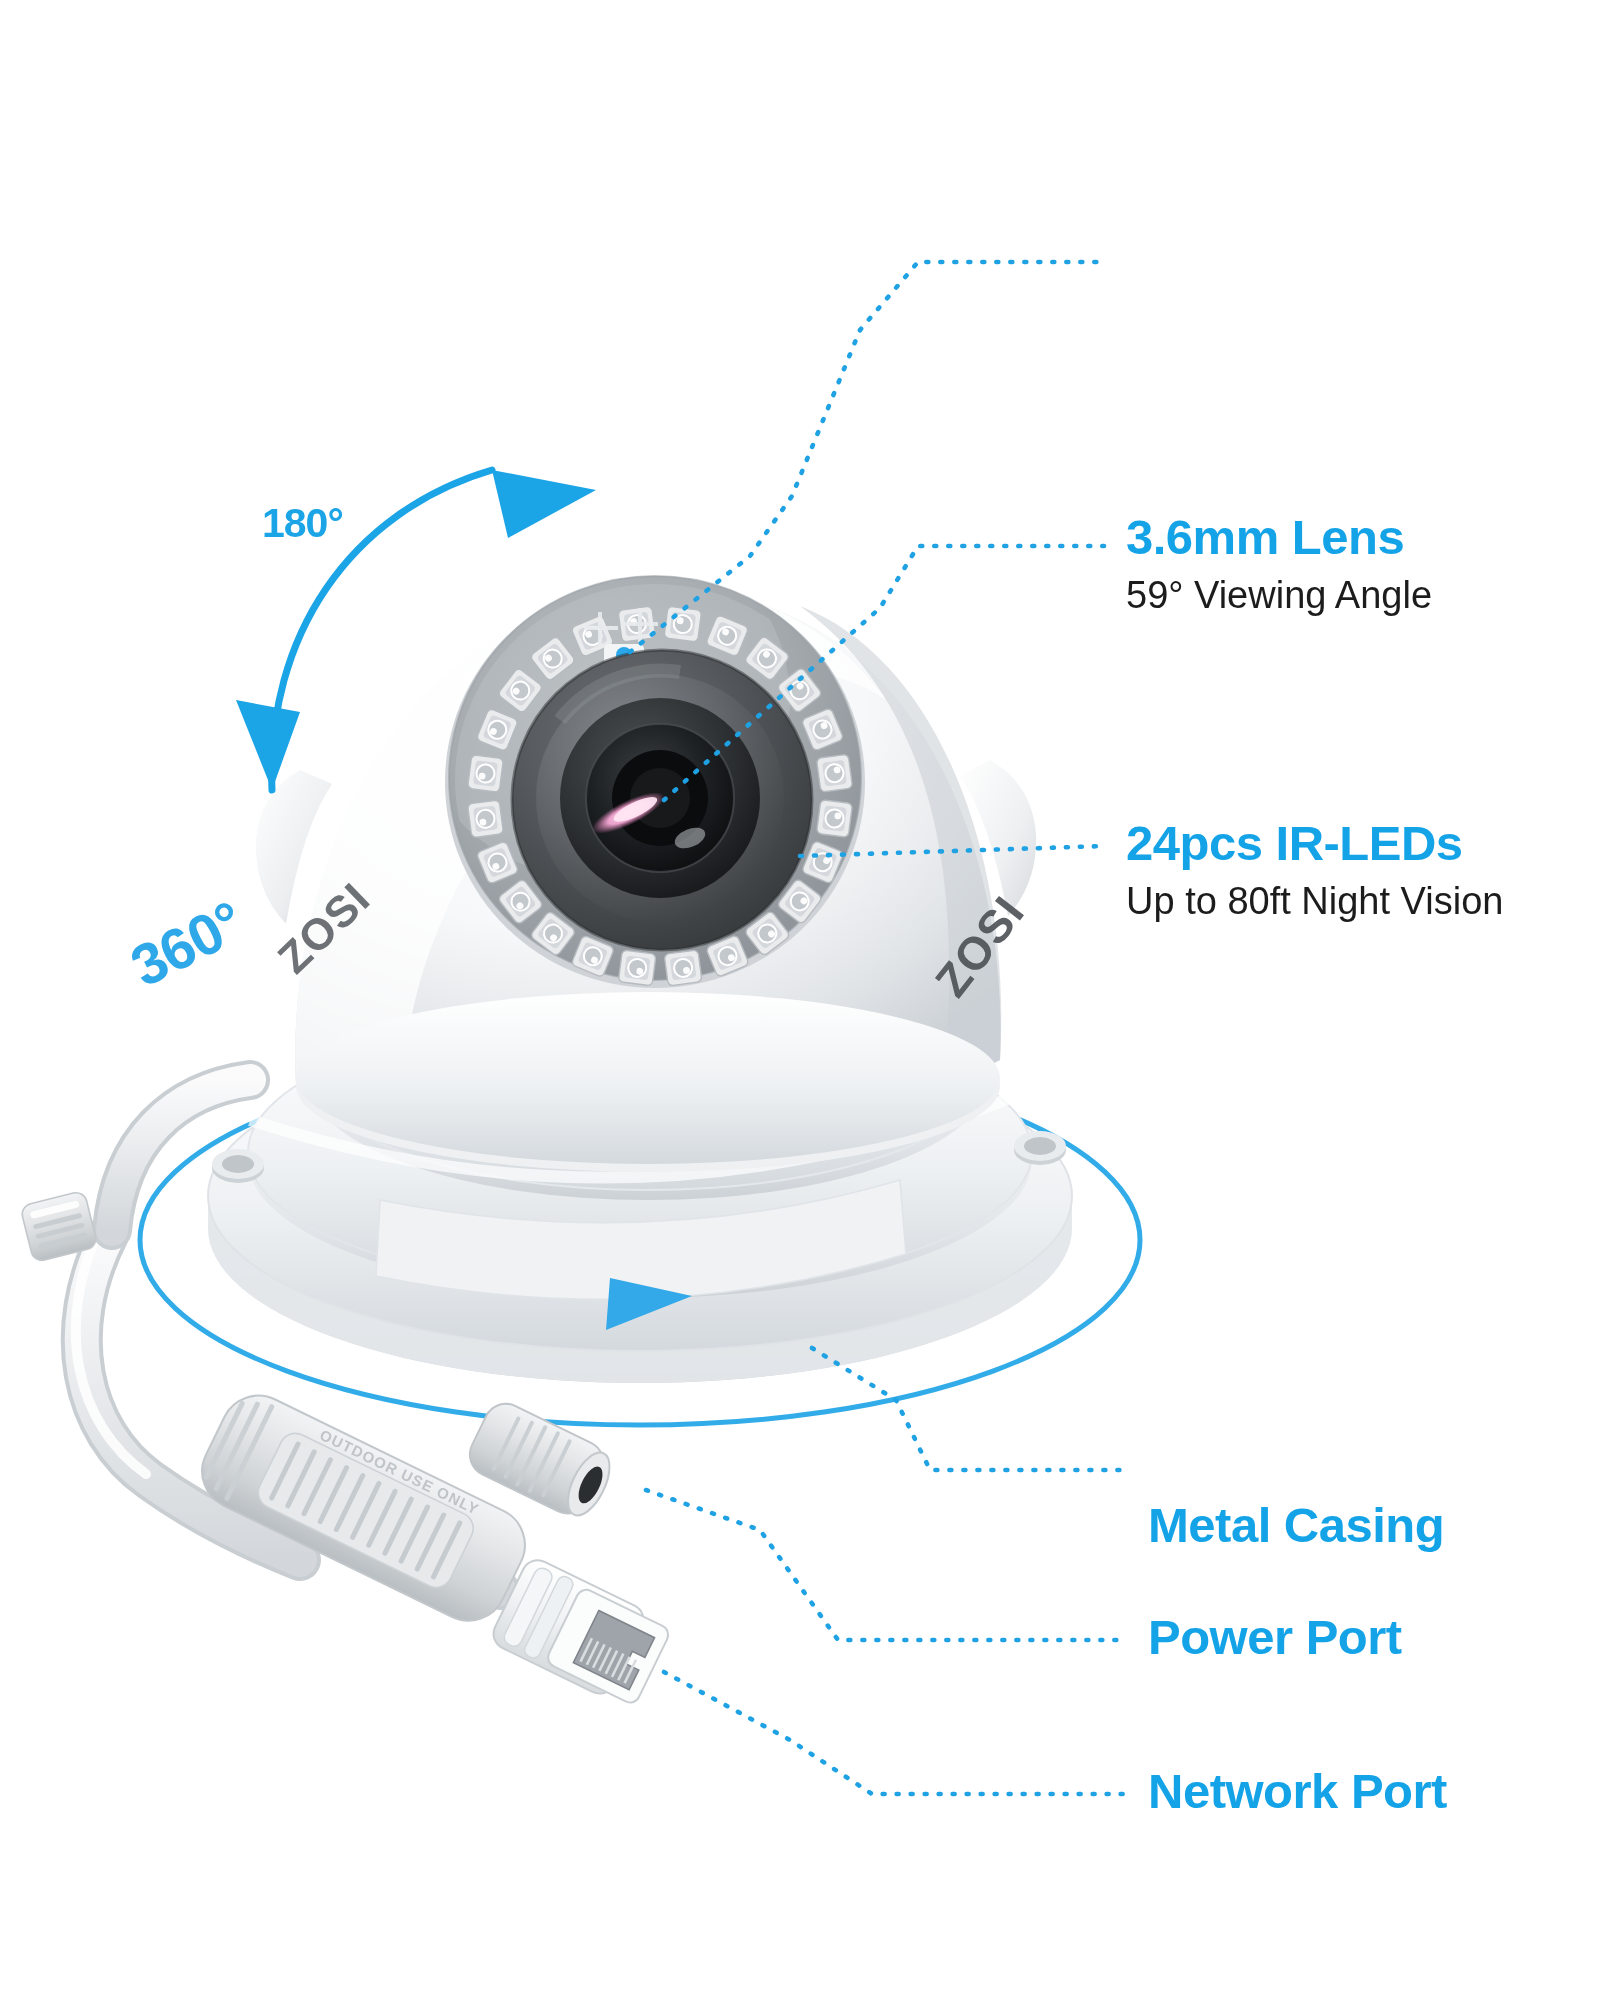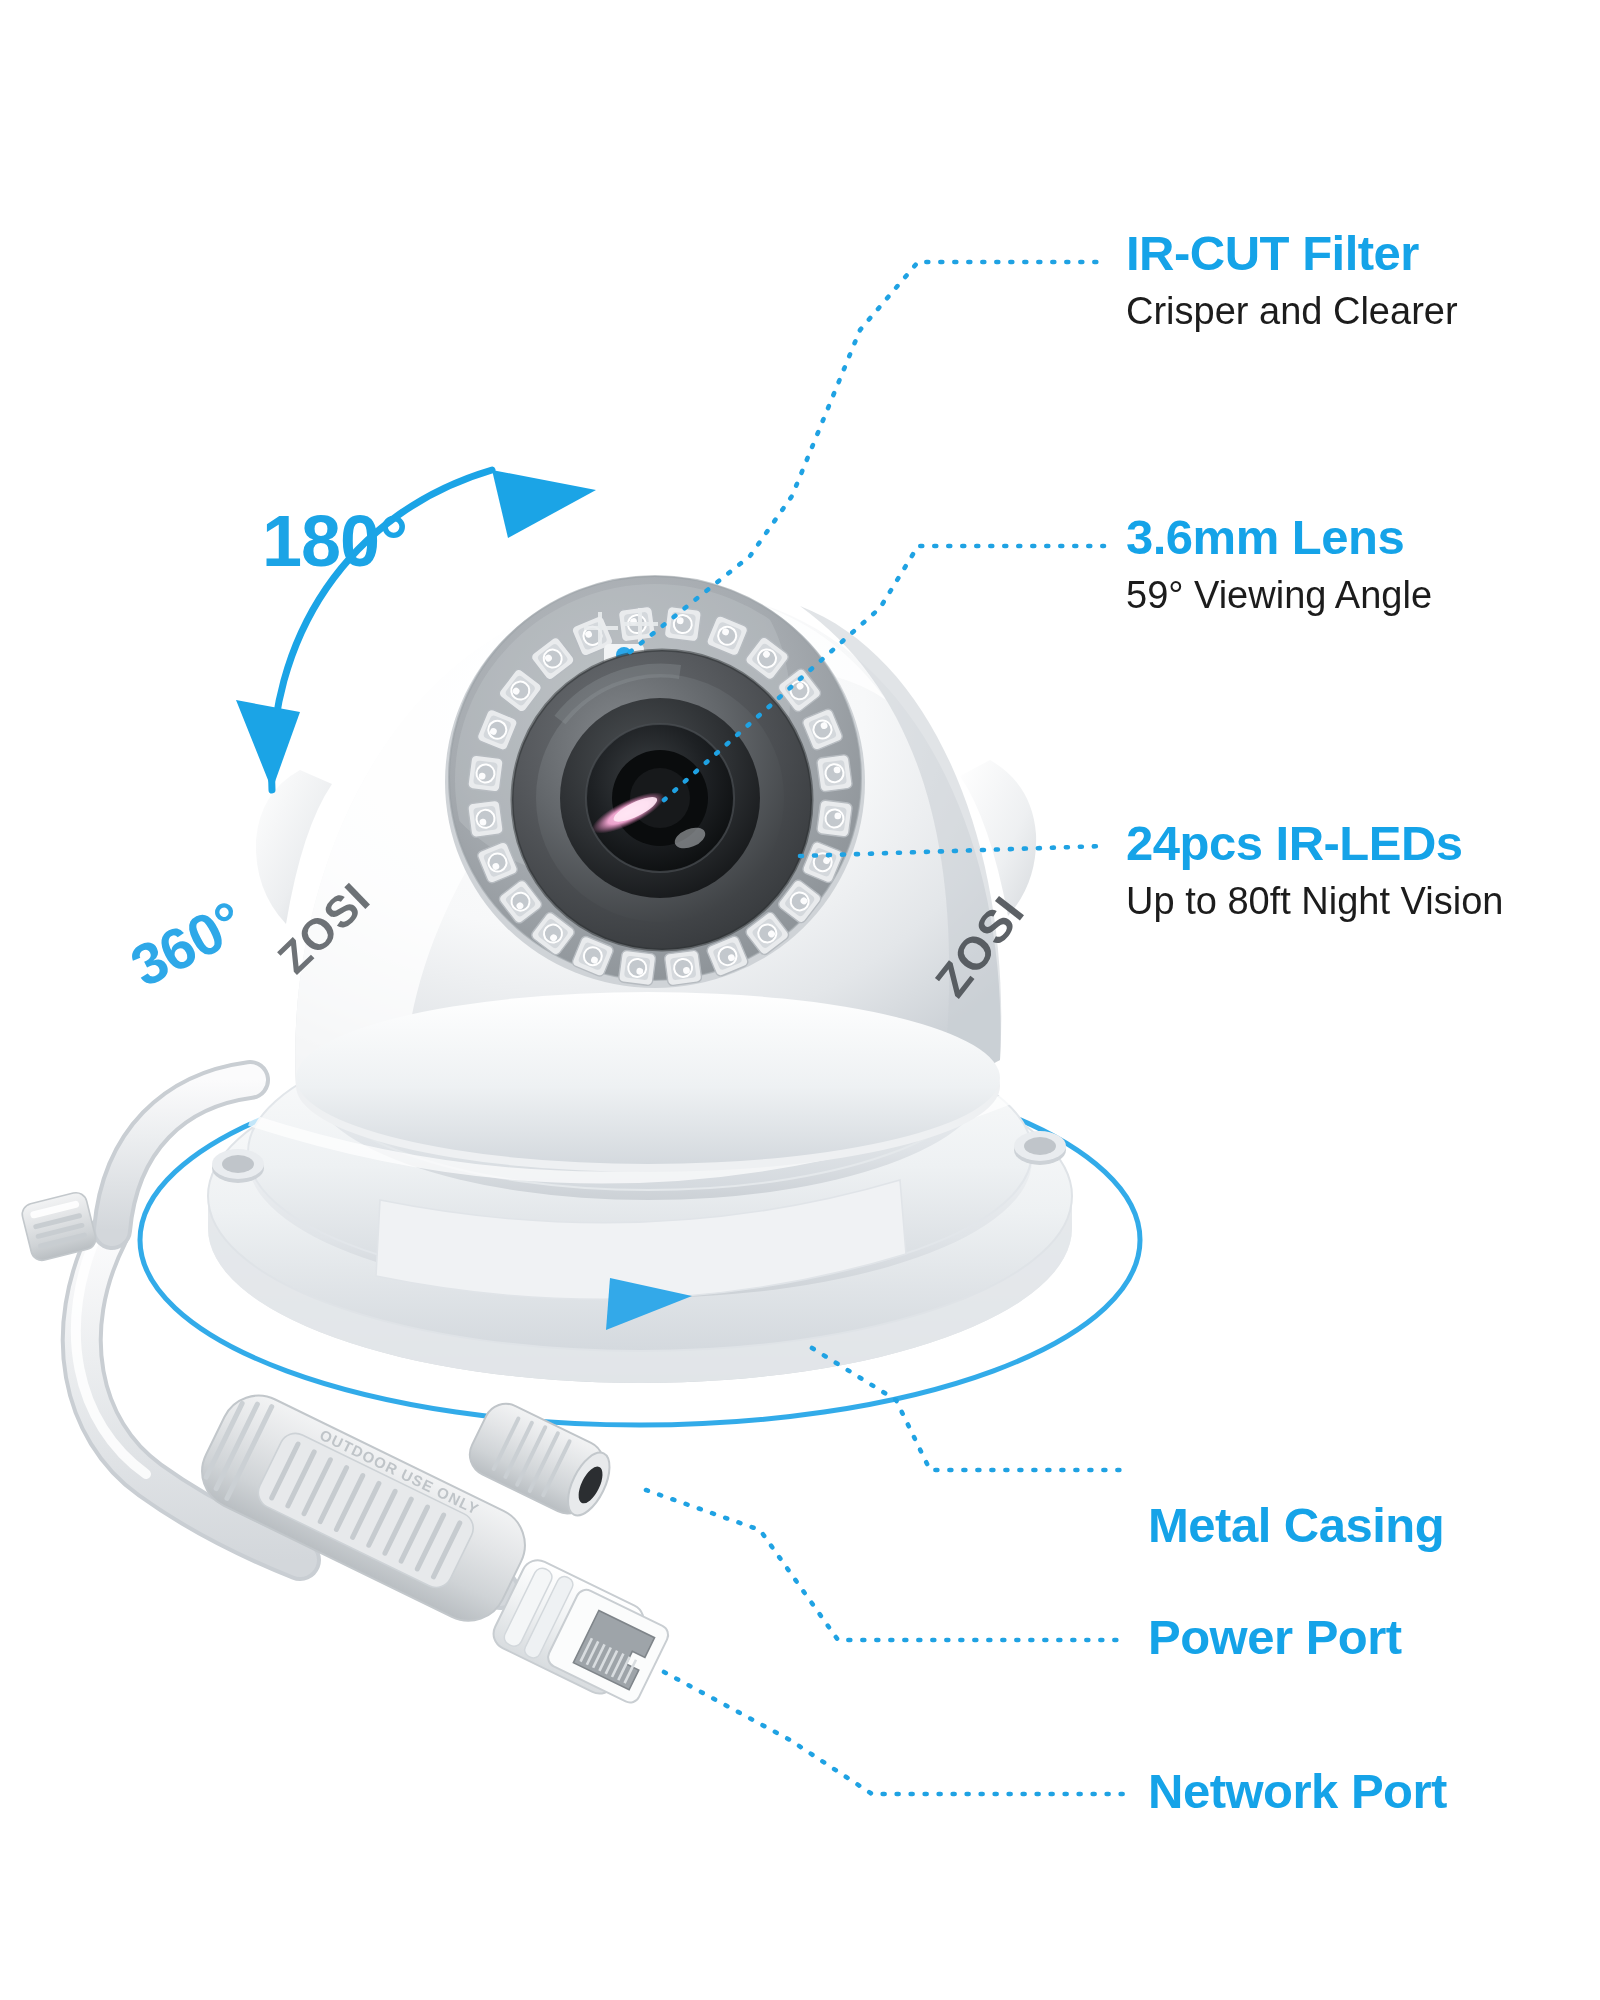--- a/index.html
+++ b/index.html
@@ -33,21 +33,21 @@
   .cal-ircut   { left:1126px; top:228px; }
   .cal-lens    { left:1126px; top:512px; }
   .cal-leds    { left:1126px; top:818px; }
   .cal-metal   { left:1148px; top:1500px; }
   .cal-power   { left:1148px; top:1612px; }
   .cal-network { left:1148px; top:1766px; }
 
   
   .angle-180 {
     position:absolute; left:262px; top:500px;
-    color:#1ba4e6; font-weight:bold; font-size:72px;
+    color:#1ba4e6; font-weight:bold; font-size:41px;
     letter-spacing:-1px;
     text-align:right;
   }
   .angle-360 {
     position:absolute; left:120px; top:940px;
     color:#2ea8e8; font-weight:bold; font-size:58px;
     letter-spacing:-1px;
     transform:rotate(-27deg);
     transform-origin:left top;
   }
@@ -484,24 +484,20 @@
 
       <path d="M 646 1490 L 760 1530 L 838 1640 L 1126 1640"></path>
 
       <path d="M 664 1672 L 790 1740 L 872 1794 L 1126 1794"></path>
     </g>
   </svg>
 
   <div class="angle-180">180°</div>
   <div class="angle-360">360°</div>
 
-  <div class="callout cal-ircut">
-    <div class="c-title">IR-CUT Filter</div>
-    <div class="c-sub">Crisper and Clearer</div>
-  </div>
 
   <div class="callout cal-lens">
     <div class="c-title">3.6mm Lens</div>
     <div class="c-sub">59° Viewing Angle</div>
   </div>
 
   <div class="callout cal-leds">
     <div class="c-title">24pcs IR-LEDs</div>
     <div class="c-sub">Up to 80ft Night Vision</div>
   </div>

